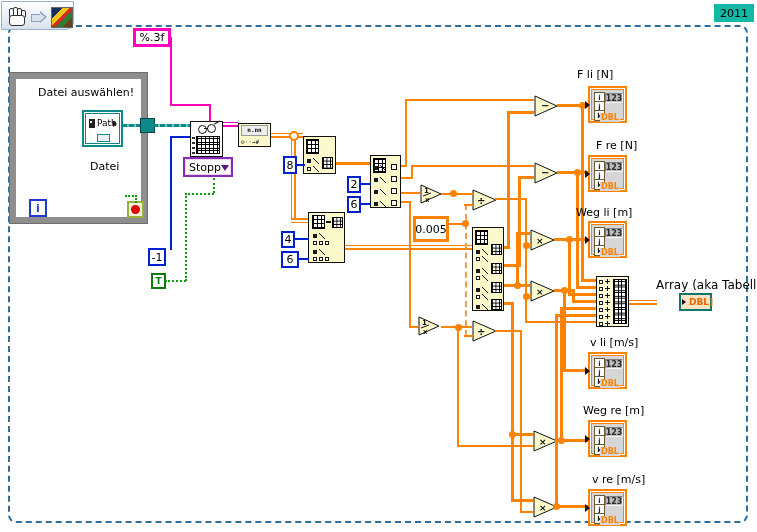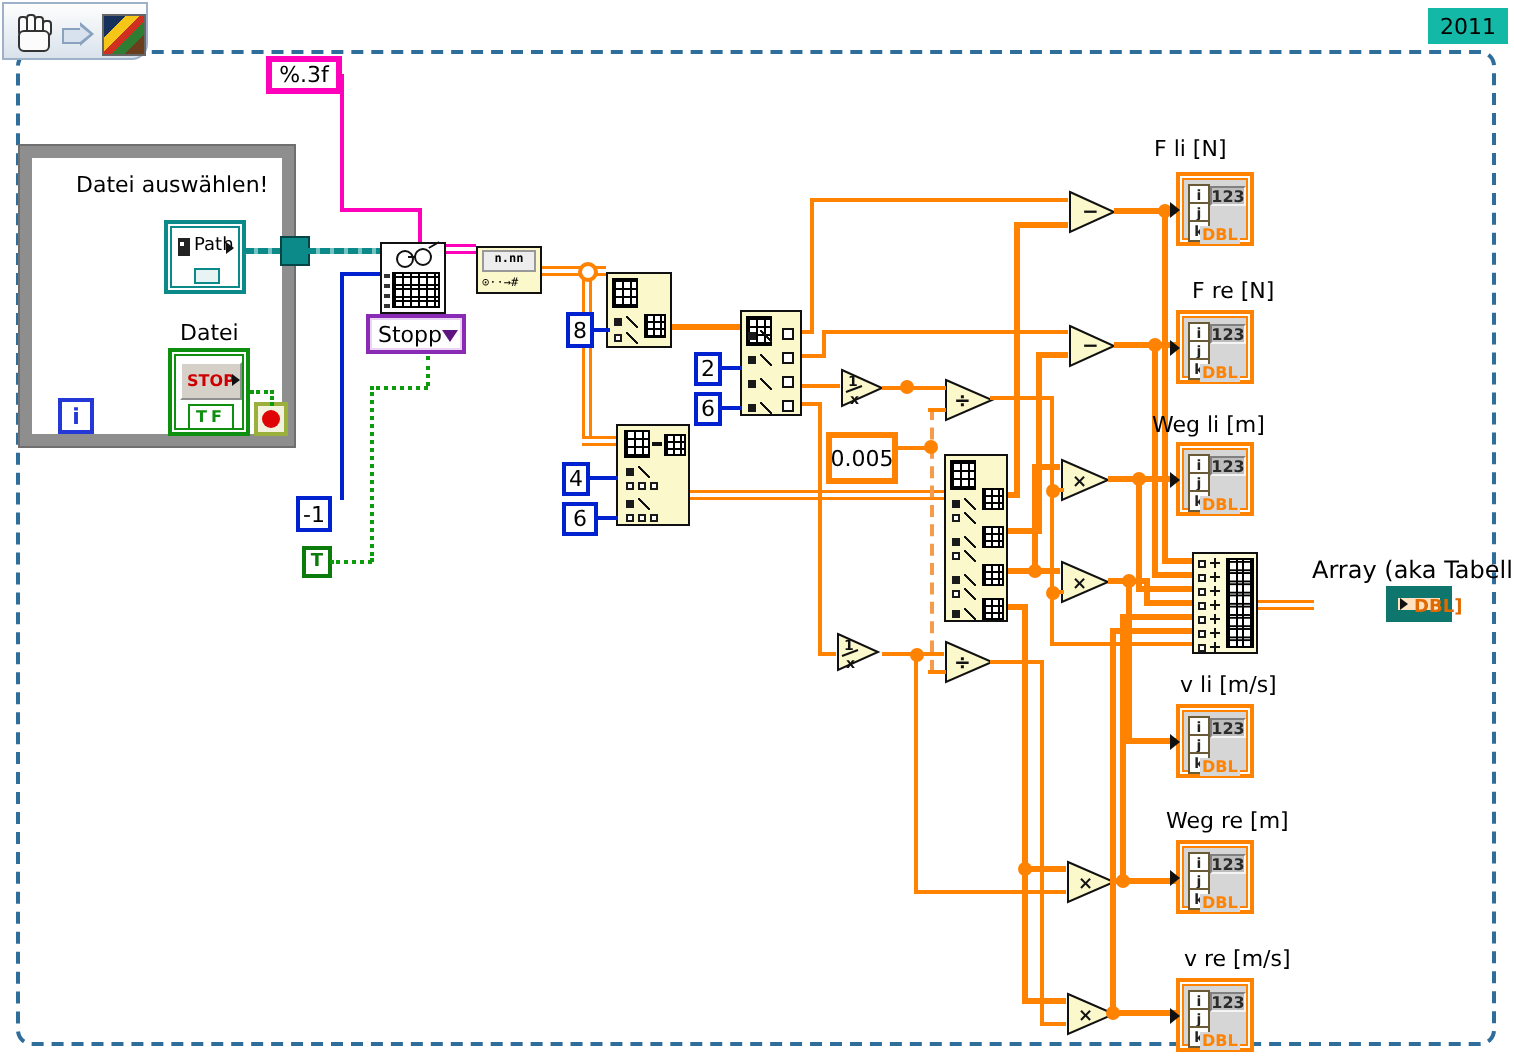--- a/index.html
+++ b/index.html
@@ -77,29 +77,20 @@
 
   <div class="abs" style="left:82px;top:110px;width:41px;height:37px;border:2px solid #0C8A8A;box-shadow:inset 0 0 0 1px #fff,inset 0 0 0 2px #0C8A8A;background:#fff;box-sizing:border-box">
     <i class="abs" style="left:5px;top:7px;width:6px;height:9px;background:#222"></i>
     <i class="abs" style="left:6px;top:9px;width:2px;height:2px;background:#fff"></i>
     <span class="abs" style="left:13px;top:6px;font-size:9px">Path</span>
     <i class="abs" style="right:1px;top:9px;width:0;height:0;border:3px solid transparent;border-left:4px solid #111"></i>
     <i class="abs" style="left:13px;bottom:3px;width:11px;height:6px;border:1px solid #0C8A8A;background:#E8F4F4"></i>
   </div>
 
   <div class="lbl" style="left:90px;top:160px">Datei</div>
-  <div class="abs" style="left:84px;top:174px;width:41px;height:44px;border:2px solid #0F8F0F;box-shadow:inset 0 0 0 1px #fff,inset 0 0 0 2px #0F8F0F;background:#fff;box-sizing:border-box">
-    <div class="abs" style="left:4px;top:5px;width:29px;height:17px;background:#D5D1C8;border:1px solid #8f8f8f;border-top-color:#fff;border-left-color:#fff;display:flex;align-items:center;justify-content:center">
-      <span style="font-size:8px;font-weight:bold;color:#CC0000">STOP</span>
-    </div>
-    <i class="abs" style="right:0px;top:11px;width:0;height:0;border:3px solid transparent;border-left:4px solid #111"></i>
-    <div class="abs" style="left:8px;top:26px;width:21px;height:11px;border:1px solid #0F8F0F;background:#fff;display:flex;align-items:center;justify-content:center">
-      <span style="font-size:8px;font-weight:bold;color:#0F8F0F;letter-spacing:2px">TF</span>
-    </div>
-  </div>
 
   <div class="abs" style="left:29px;top:199px;width:18px;height:18px;border:2px solid #2438D8;background:#fff;display:flex;align-items:center;justify-content:center;box-sizing:border-box">
     <span style="font-size:11px;font-weight:bold;color:#2438D8">i</span>
   </div>
 
   <div class="abs" style="left:127px;top:201px;width:17px;height:17px;border:2px solid #9AAF3C;background:#F2F2DE;box-sizing:border-box">
     <i class="abs" style="left:2px;top:2px;width:9px;height:9px;border-radius:50%;background:#E00505"></i>
   </div>
   <i class="wgh" style="left:125px;top:195px;width:12px"></i>
   <i class="wgv" style="left:135px;top:195px;height:8px"></i>
@@ -425,21 +416,21 @@
       </div>
     <div class="mr" style="left:2px;top:44px">
         <i class="sqo"></i>
         <i class="plus"></i>
       </div>
     <div class="g" style="left:16px;top:2px;width:14px;height:45px;background-size:7px 5.6px"></div>
   </div>
   <i class="o2h" style="left:629px;top:300px;width:28px"></i>
 
   <div class="lbl" style="left:656px;top:278px;font-size:12px">Array (aka Tabelle)</div>
-  <div class="abs" style="left:693px;top:293px;width:33px;height:18px;border:6px solid #0f766e;background:#FFE2C2;display:flex;align-items:flex-start;box-sizing:border-box">
+  <div class="abs" style="left:679px;top:293px;width:33px;height:18px;border:2px solid #0f766e;background:#FFE2C2;display:flex;align-items:center;box-sizing:border-box">
     <i style="width:0;height:0;border:3px solid transparent;border-left:4px solid #111;margin-left:1px"></i>
     <span style="font-size:9px;font-weight:bold;color:#E06A00">DBL]</span>
   </div>
 
   <div class="lbl" style="left:577px;top:68px">F li  [N]</div>
   <div class="lbl" style="left:596px;top:139px">F re [N]</div>
   <div class="lbl" style="left:576px;top:206px">Weg li [m]</div>
   <div class="lbl" style="left:590px;top:336px">v li [m/s]</div>
   <div class="lbl" style="left:583px;top:404px">Weg re [m]</div>
   <div class="lbl" style="left:592px;top:473px">v re [m/s]</div>

